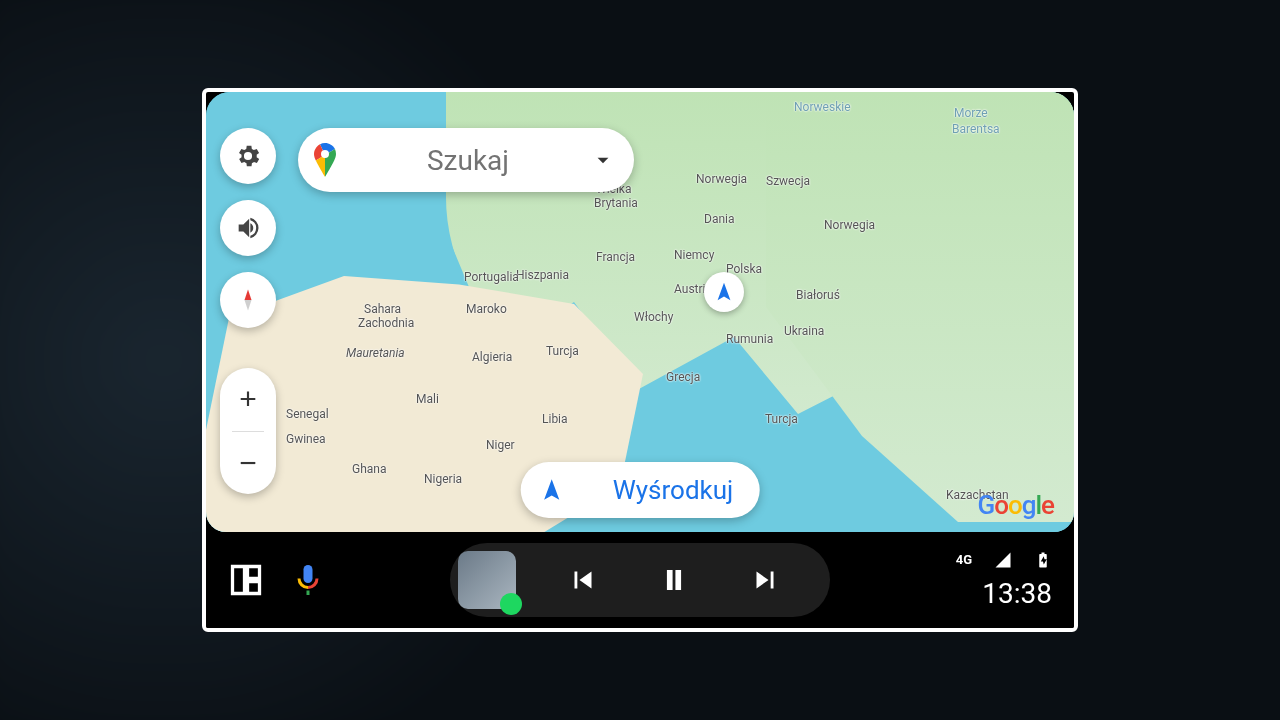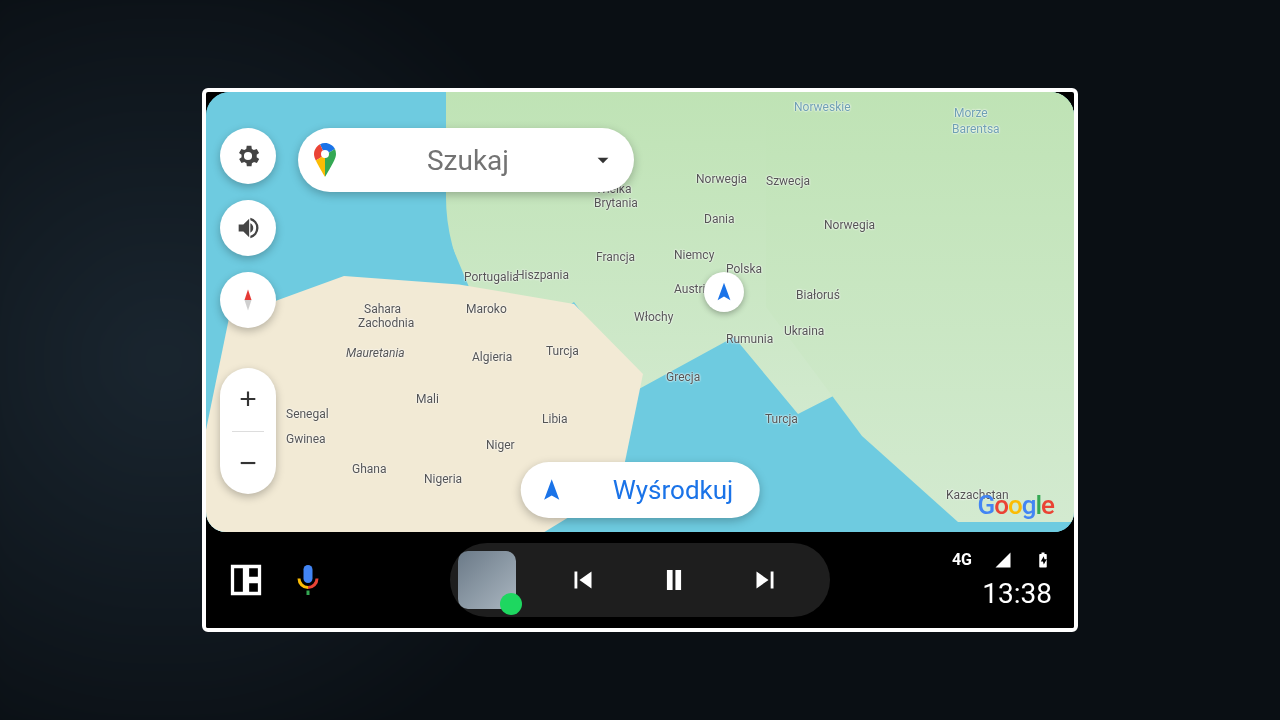--- a/index.html
+++ b/index.html
@@ -155,21 +155,21 @@
     content:""; position:absolute; right:-6px; bottom:-6px;
     width:22px; height:22px; border-radius:50%;
     background:#1ed760;
   }
   .media-btn { flex:1; display:flex; justify-content:center; cursor:pointer;}
   .media-btn svg{width:34px; height:34px; fill:#fff;}
   .bb-right {
     margin-left:auto; text-align:right;
     display:flex; flex-direction:column; align-items:flex-end;
   }
-  .status-row { display:flex; align-items:center; gap:22px; font-size:16px; font-weight:700;}
+  .status-row { display:flex; align-items:center; gap:22px; font-size:13px; font-weight:700;}
   .status-row svg{width:18px; height:18px; fill:#fff;}
   .clock { font-size: 28px; margin-top:8px;}
 </style>
 </head>
 <body>
 
 <div class="bgblur"></div>
 
 <div class="device">
 

